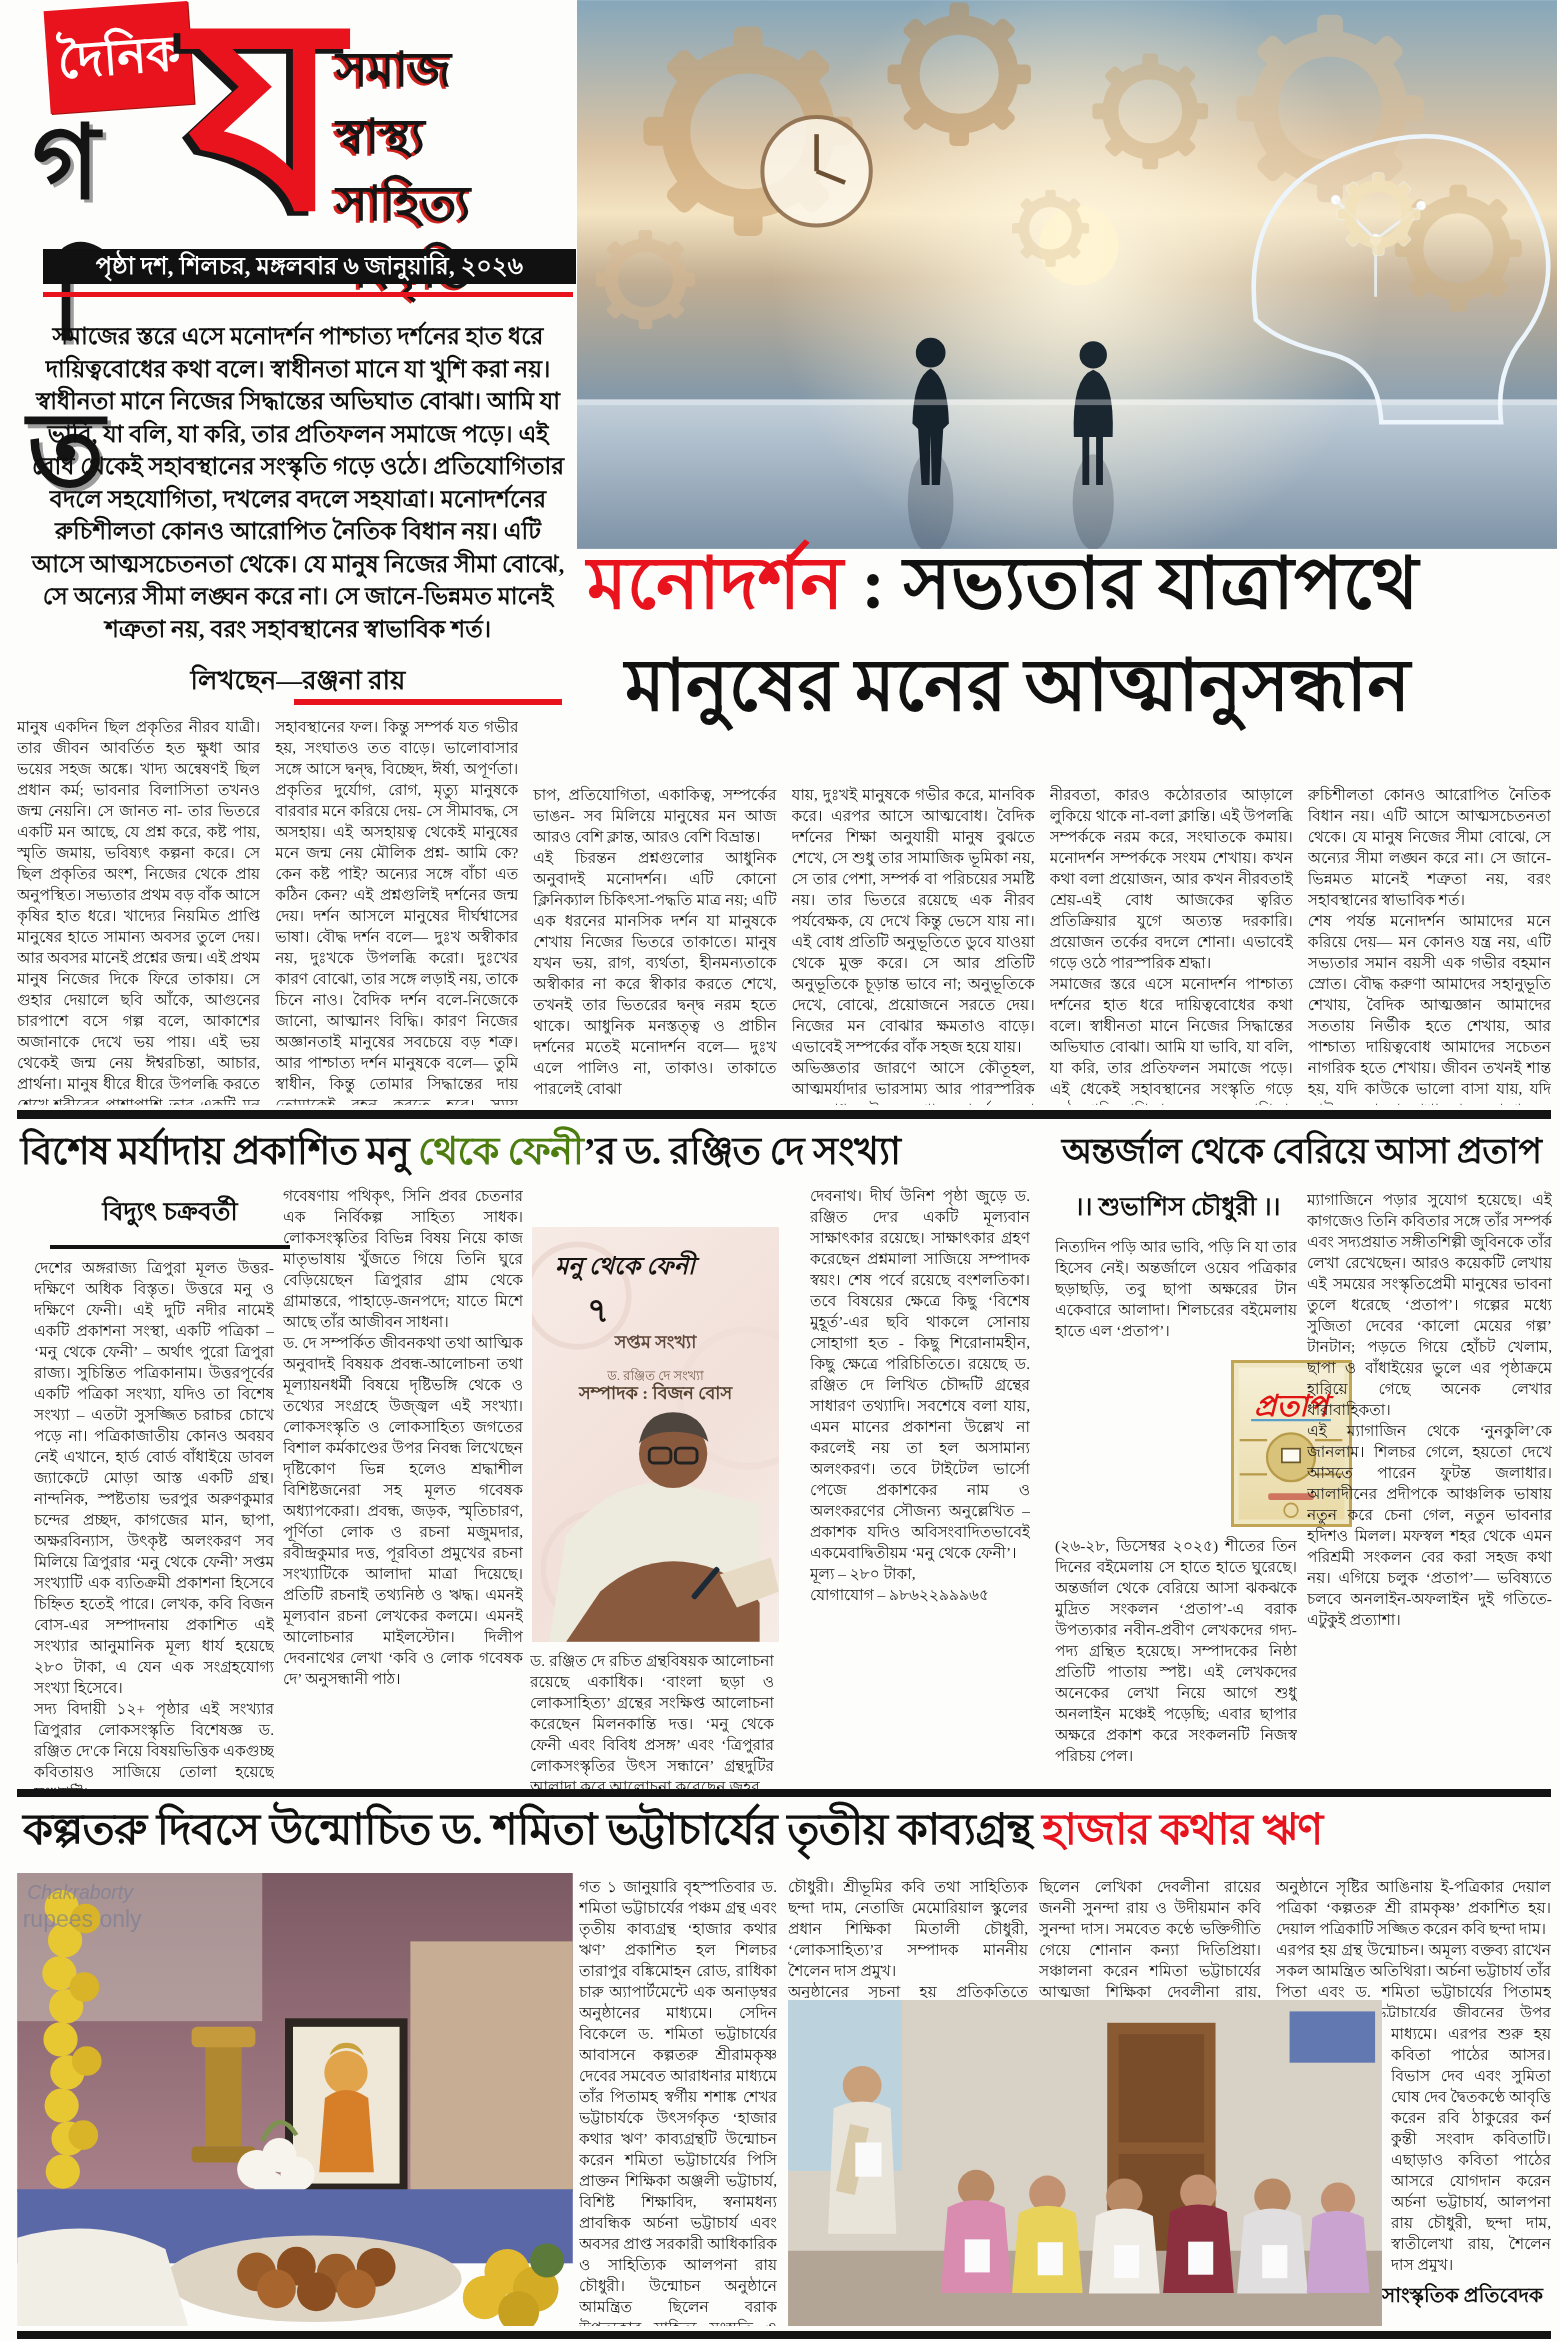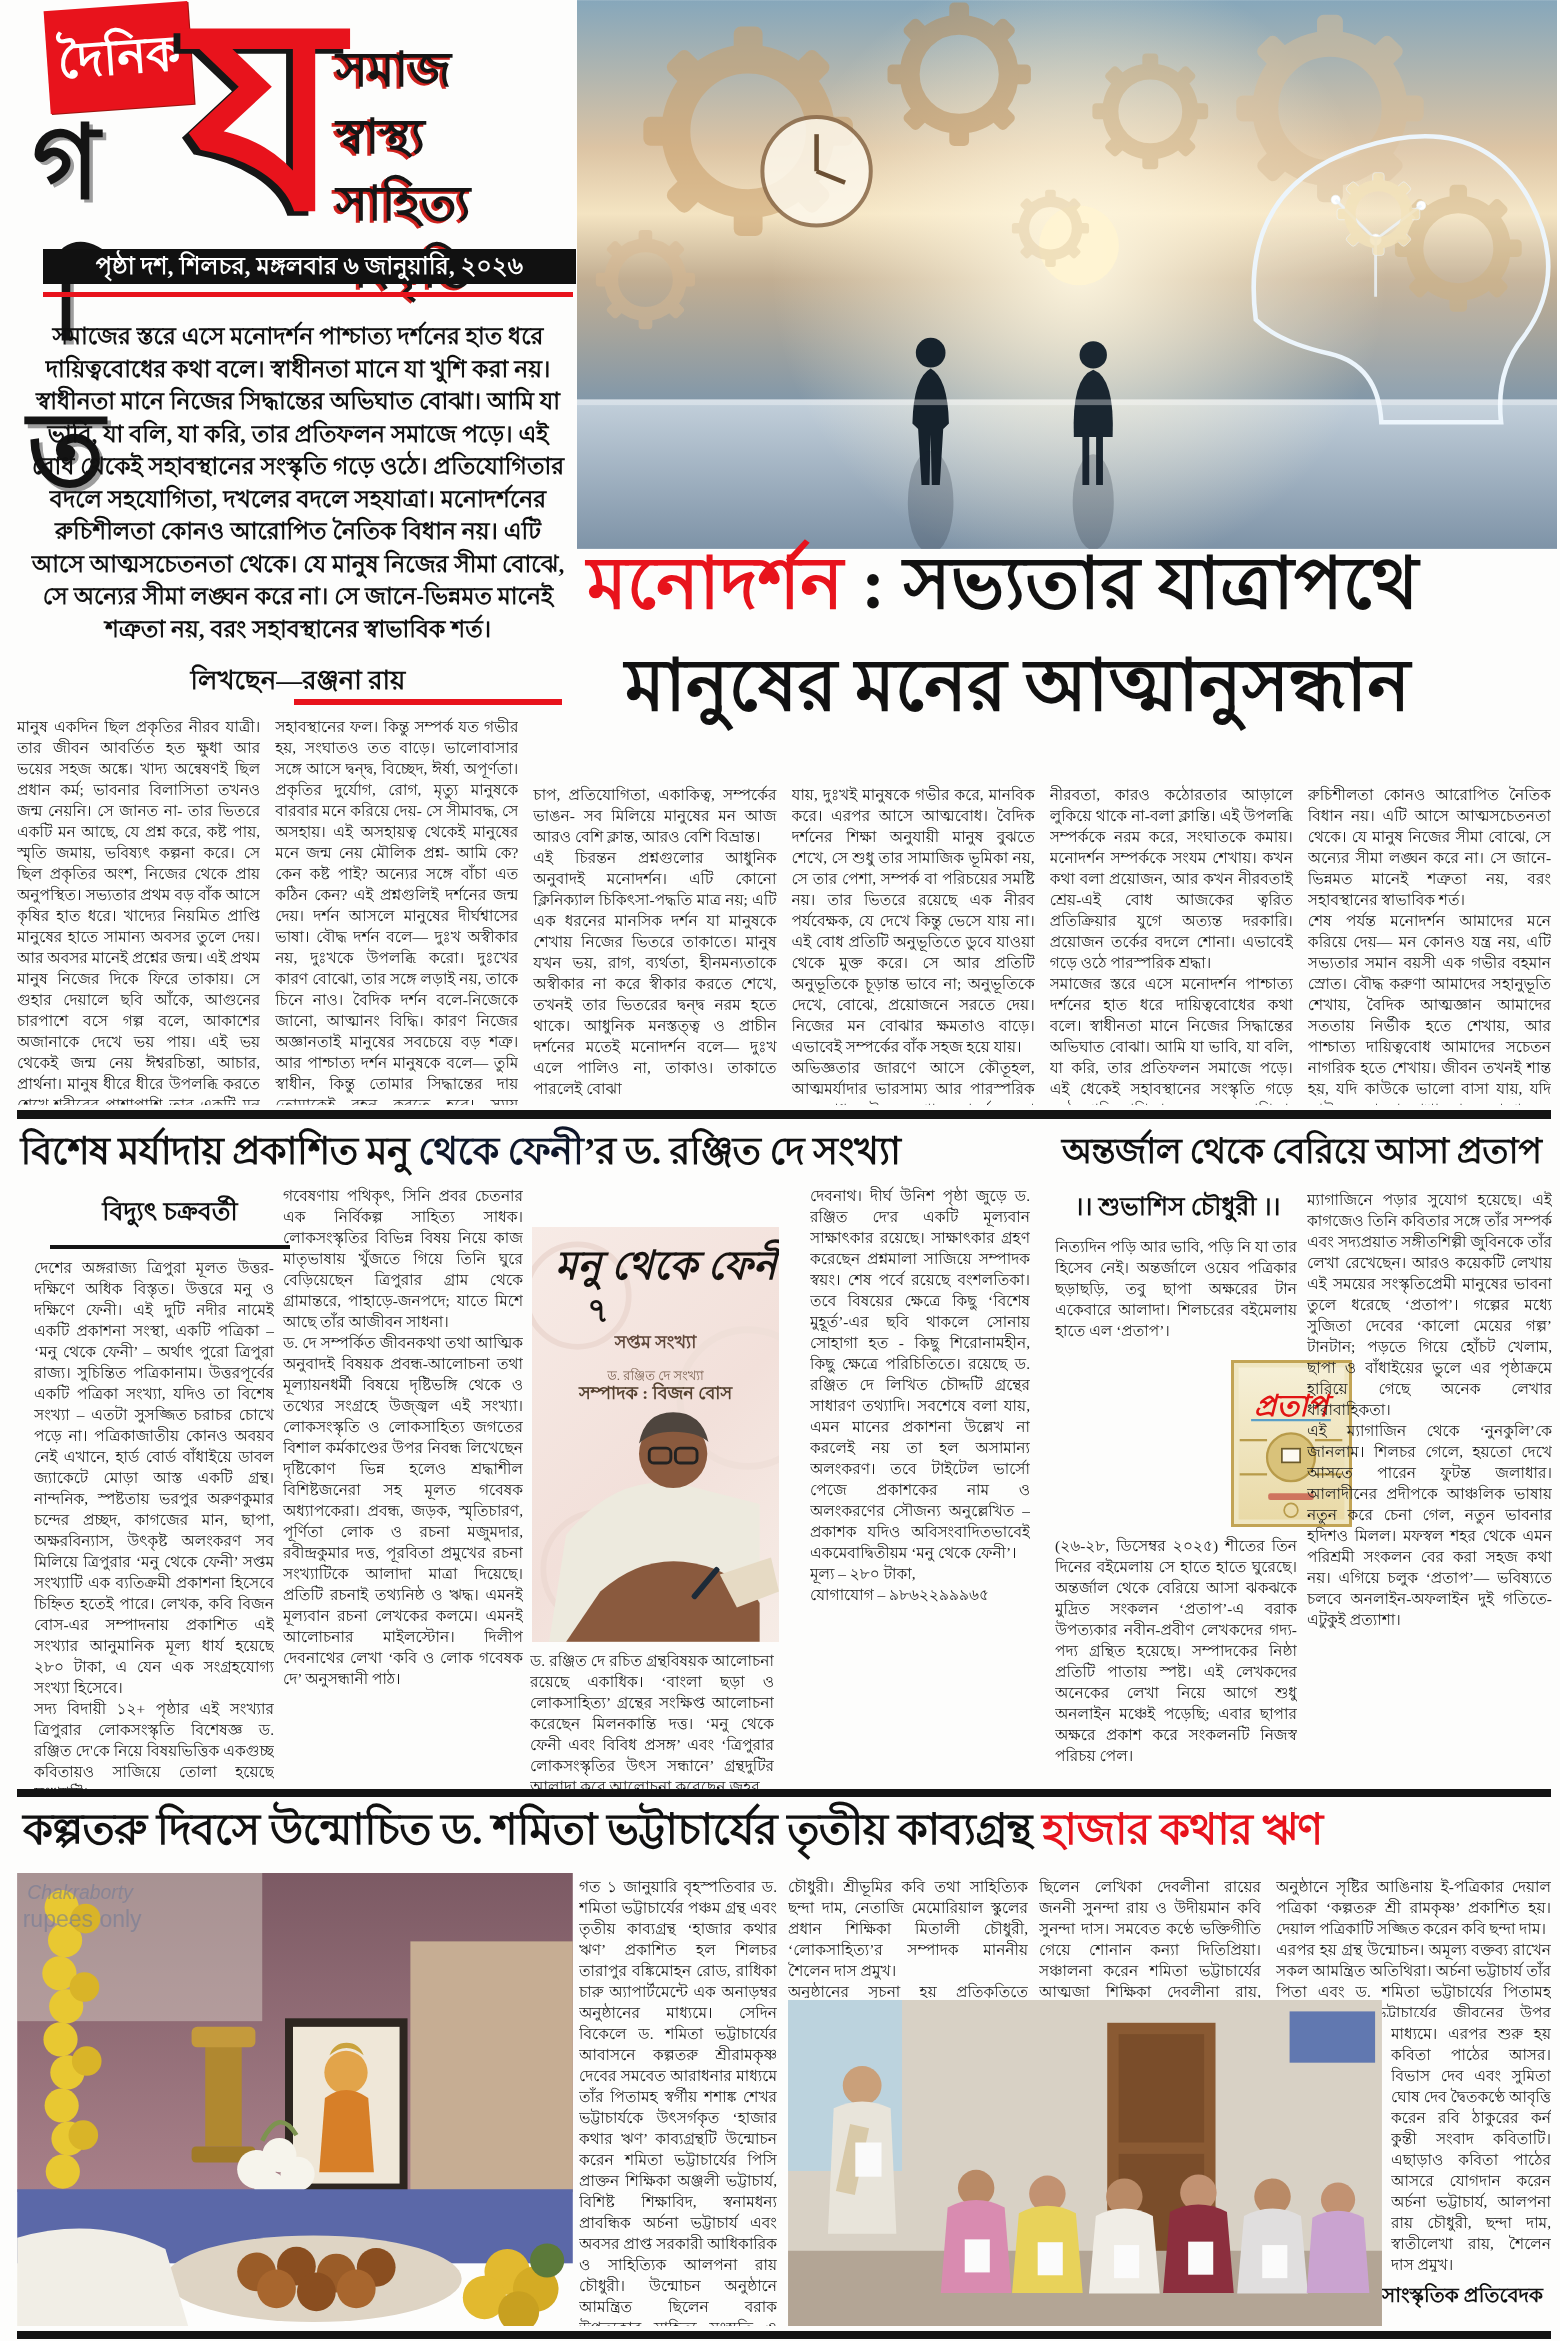--- a/index.html
+++ b/index.html
@@ -3,21 +3,21 @@
 <meta charset="utf-8">
 <style>
   html,body{margin:0;padding:0;background:#e9e9e9;}
   .page{position:relative;width:1561px;height:2342px;background:#fdfdfc;overflow:hidden;
         font-family:"Liberation Serif","DejaVu Sans",serif;color:#111;}
   .abs{position:absolute;}
   .col{font-size:15.4px;line-height:21px;color:#1b1b1b;text-align:justify;
        white-space:pre-line;overflow:hidden;}
   .bignews{font-weight:bold;letter-spacing:-0.6px;}
   .red{color:#e8131c;}
-  .blue{color:#0f172a;}
+  .blue{color:#4d7c0f;}
   .center{text-align:center;}
   .rule{background:#e8131c;}
   .bar{background:#141414;}
   .dateline{background:#111;color:#fff;font-weight:bold;font-size:24px;line-height:35px;text-align:center;}
   .intro{font-size:23.4px;line-height:32.5px;font-weight:bold;text-align:center;color:#101010;}
   .introby{font-size:26px;font-weight:bold;text-align:center;}
   .headline1{font-size:72px;line-height:86px;font-weight:bold;white-space:nowrap;}
   .sechead{font-size:38px;line-height:43px;font-weight:bold;white-space:nowrap;letter-spacing:-0.6px;}
   .byline{font-size:25px;font-weight:bold;text-align:center;}
   .maincols{display:flex;gap:15px;}
@@ -179,21 +179,21 @@
         <path d="M60 540 Q150 430 265 452 L400 486 L400 728 L30 728 Z" fill="#edeade"></path>
         <circle cx="248" cy="398" r="60" fill="#8a5a3e"></circle>
         <path d="M188 380 q10-55 60-55 q50 0 62 52 q-20-18-62-18 q-40 0-60 21z" fill="#4e453e"></path>
         <rect x="206" y="388" width="38" height="26" rx="8" fill="none" stroke="#222" stroke-width="5"></rect>
         <rect x="252" y="388" width="38" height="26" rx="8" fill="none" stroke="#222" stroke-width="5"></rect>
         <path d="M120 640 Q210 560 320 600 Q380 625 400 660 L400 728 L60 728 Z" fill="#8a5a3e"></path>
         <rect x="300" y="590" width="10" height="70" rx="4" transform="rotate(40 305 625)" fill="#1c2a38"></rect>
         <path d="M330 610 L420 580 L434 640 L360 668 Z" fill="#e6dac4"></path>
       </g>
     </svg>
-    <div class="abs t" style="left:23px;top:19.4px;width:205px;font-size:40px;line-height:40px;white-space:nowrap;font-style:italic;">মনু থেকে ফেনী</div>
+    <div class="abs t" style="left:23px;top:19.4px;width:205px;font-size:24px;line-height:40px;white-space:nowrap;font-style:italic;">মনু থেকে ফেনী</div>
     <div class="abs t" style="left:55px;top:57px;font-size:34px;">৭</div>
     <div class="abs t center" style="left:0;top:102px;width:247px;font-size:17.7px;color:#5f473a;">সপ্তম সংখ্যা</div>
     <div class="abs center" style="left:0;top:124px;width:247px;font-size:13px;color:#7a6050;margin-top:15px;">ড. রঞ্জিত দে সংখ্যা</div>
     <div class="abs t center" style="left:0;top:153px;width:247px;font-size:17.7px;color:#54412f;">সম্পাদক : বিজন বোস</div>
   </div>
 
   <div class="abs col" style="left:530px;top:1650px;width:244px;height:140px;">ড. রঞ্জিত দে রচিত গ্রন্থবিষয়ক আলোচনা রয়েছে একাধিক। ‘বাংলা ছড়া ও লোকসাহিত্য’ গ্রন্থের সংক্ষিপ্ত আলোচনা করেছেন মিলনকান্তি দত্ত। ‘মনু থেকে ফেনী এবং বিবিধ প্রসঙ্গ’ এবং ‘ত্রিপুরার লোকসংস্কৃতির উৎস সন্ধানে’ গ্রন্থদুটির আলাদা করে আলোচনা করেছেন জহর</div>
   <div class="abs col" style="left:810px;top:1185px;width:220px;height:606px;">দেবনাথ। দীর্ঘ উনিশ পৃষ্ঠা জুড়ে ড. রঞ্জিত দে'র একটি মূল্যবান সাক্ষাৎকার রয়েছে। সাক্ষাৎকার গ্রহণ করেছেন প্রশ্নমালা সাজিয়ে সম্পাদক স্বয়ং। শেষ পর্বে রয়েছে বংশলতিকা। তবে বিষয়ের ক্ষেত্রে কিছু ‘বিশেষ মুহূর্ত’-এর ছবি থাকলে সোনায় সোহাগা হত - কিছু শিরোনামহীন, কিছু ক্ষেত্রে পরিচিতিতে। রয়েছে ড. রঞ্জিত দে লিখিত চৌদ্দটি গ্রন্থের সাধারণ তথ্যাদি। সবশেষে বলা যায়, এমন মানের প্রকাশনা উল্লেখ না করলেই নয় তা হল অসামান্য অলংকরণ। তবে টাইটেল ভার্সো পেজে প্রকাশকের নাম ও অলংকরণের সৌজন্য অনুল্লেখিত – প্রকাশক যদিও অবিসংবাদিতভাবেই একমেবাদ্বিতীয়ম ‘মনু থেকে ফেনী’।
 মূল্য – ২৮০ টাকা,
 যোগাযোগ – ৯৮৬২২৯৯৯৬৫</div>

